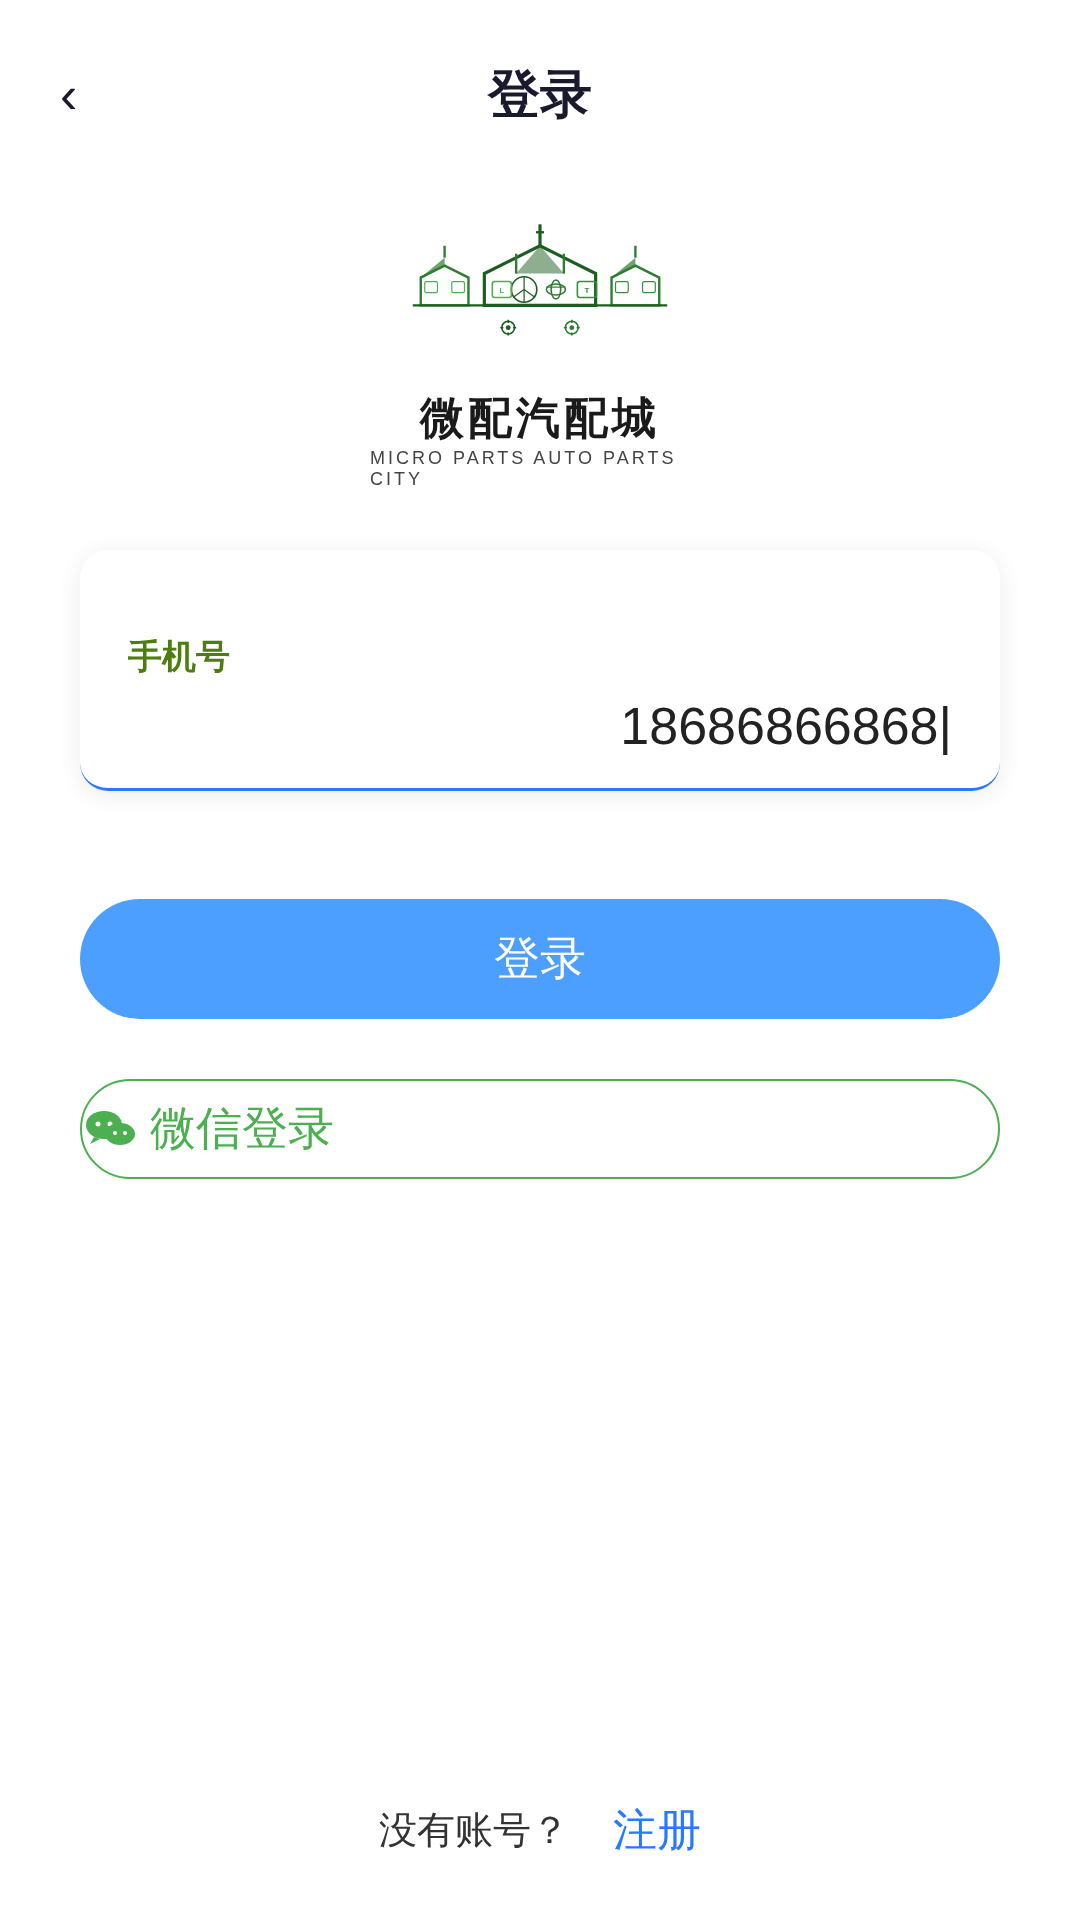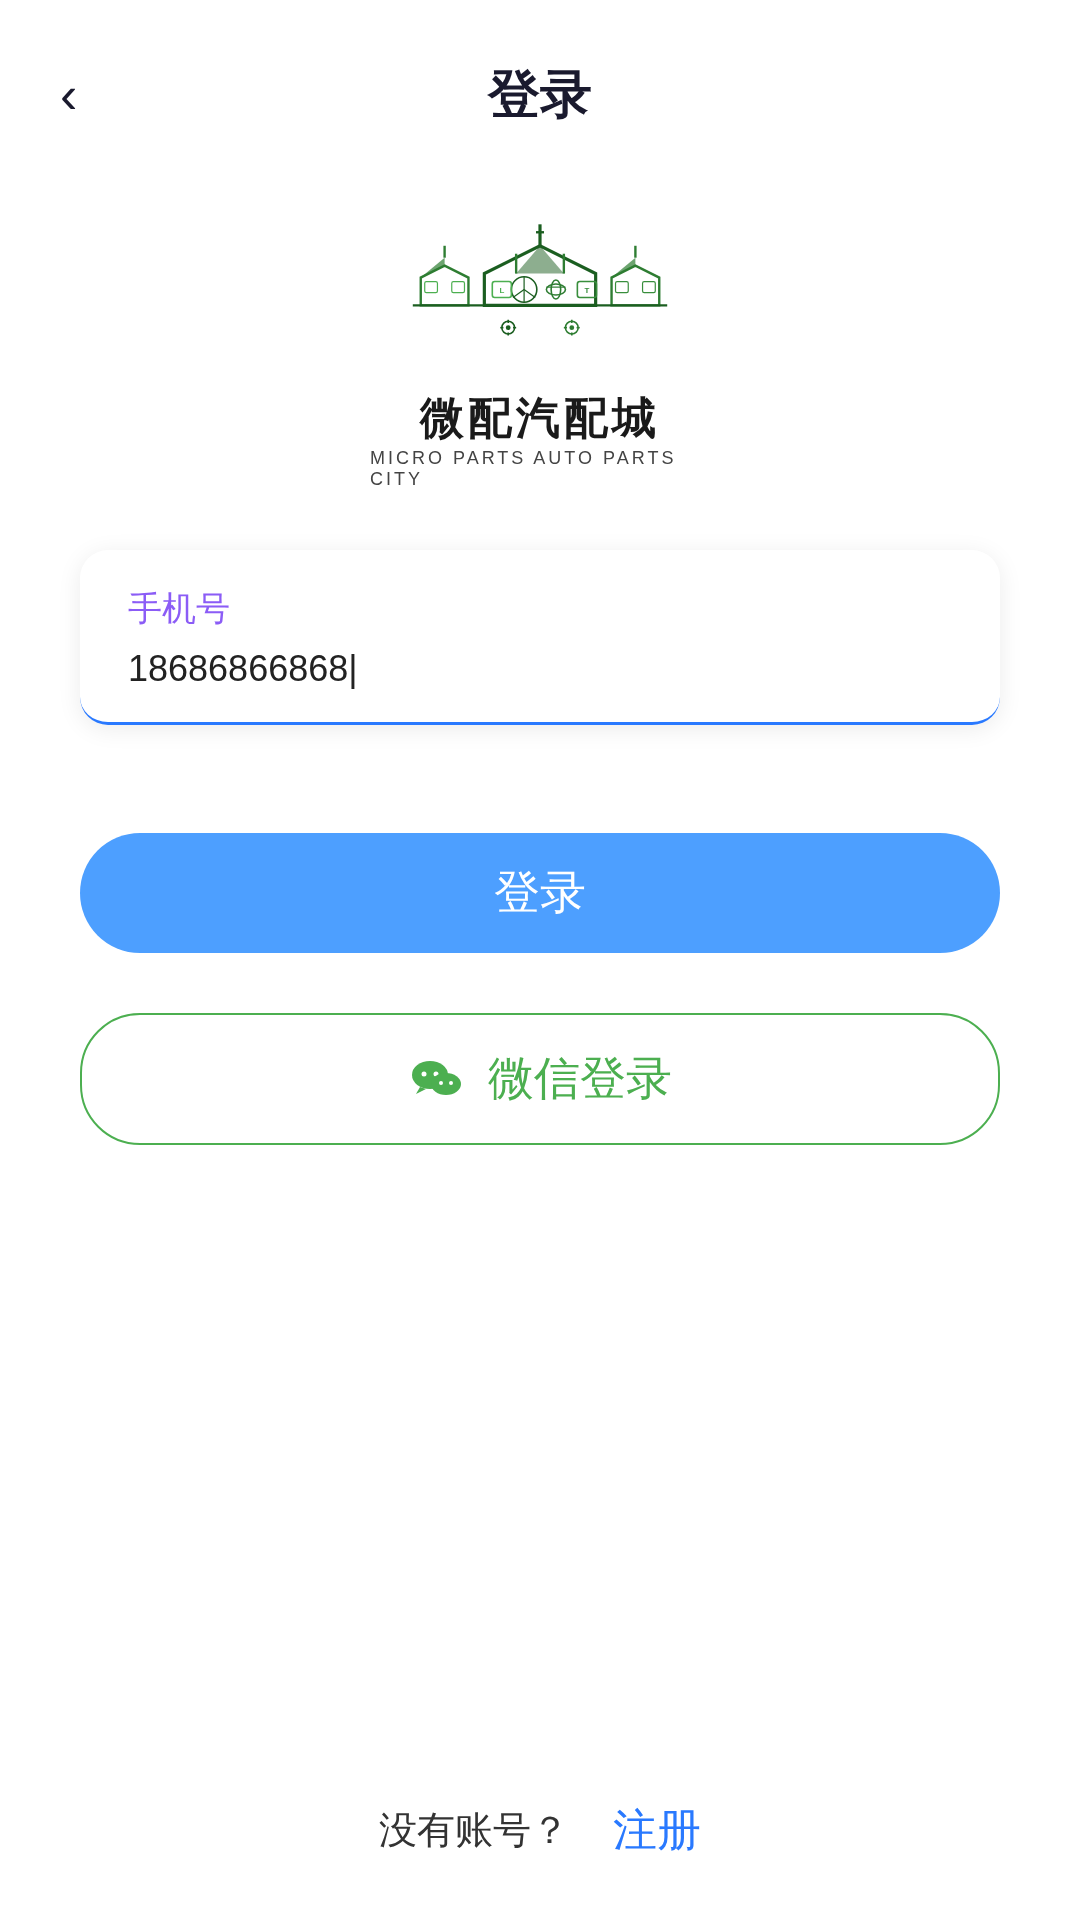--- a/index.html
+++ b/index.html
@@ -85,39 +85,41 @@
       background: #fff;
       border-radius: 28px;
       box-shadow: 0 4px 24px rgba(0,0,0,0.08);
       padding: 36px 48px 32px;
       margin-bottom: 48px;
       border-bottom: 3px solid #2979ff;
     }
 
     .input-label {
       font-size: 34px;
-      color: #8b5cf6;
-      font-weight: 400;
+      color: #4d7c0f;
+      font-weight: 700;
       margin-bottom: 16px;
+      margin-top: 48px;
     }
 
     .input-row {
       display: flex;
       align-items: center;
       justify-content: space-between;
     }
 
     .input-field {
-      font-size: 36px;
+      font-size: 52px;
       color: #222;
       border: none;
       outline: none;
       background: transparent;
       flex: 1;
       font-family: inherit;
+      text-align: right;
     }
 
     .resend-text {
       font-size: 34px;
       color: #bbb;
       white-space: nowrap;
     }
 
     .buttons-section {
       padding: 60px 80px 0;
@@ -132,32 +134,31 @@
       color: #fff;
       font-size: 46px;
       font-weight: 500;
       cursor: pointer;
       margin-bottom: 60px;
       font-family: inherit;
     }
 
     .wechat-btn {
       width: 100%;
-      height: 132px;
+      height: 100px;
       background: #fff;
       border-radius: 60px;
       border: 2px solid #4CAF50;
       color: #4CAF50;
       font-size: 46px;
       font-weight: 500;
       cursor: pointer;
       display: flex;
       align-items: center;
-      justify-content: center;
-      gap: 20px;
+      gap: 8px;
       font-family: inherit;
     }
 
     .wechat-icon {
       width: 60px;
       height: 60px;
     }
 
     .bottom-section {
       position: absolute;

